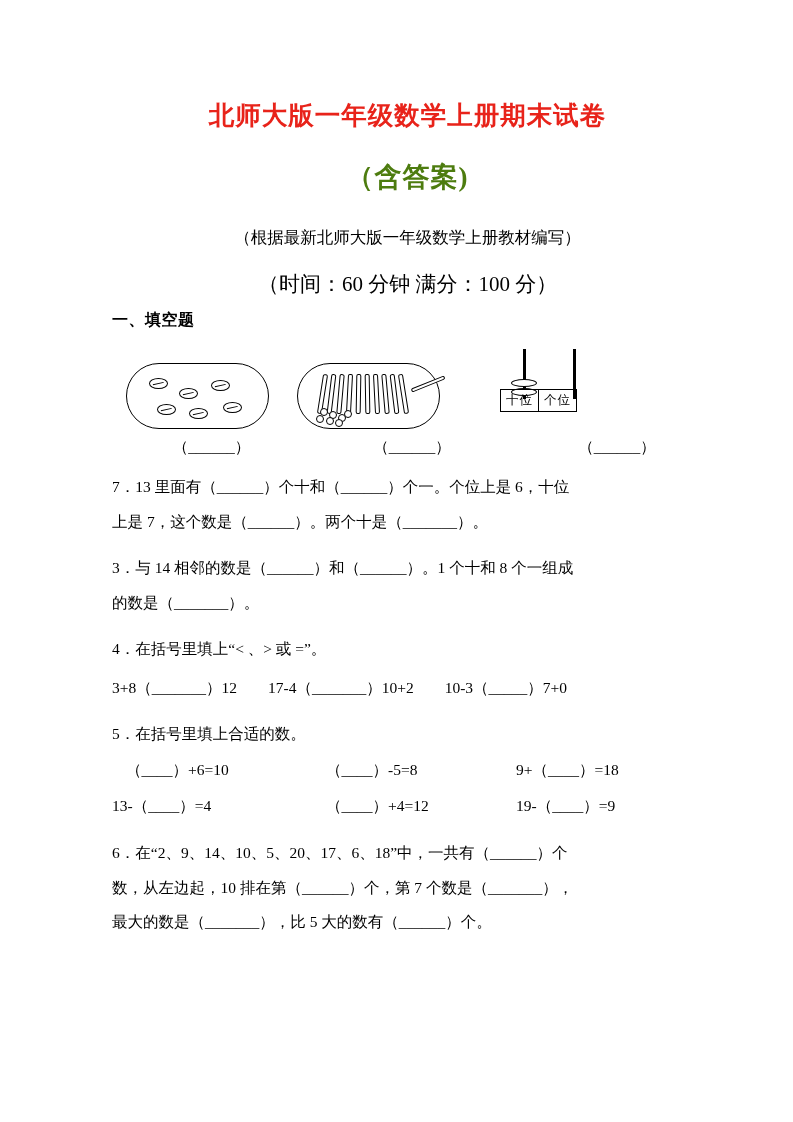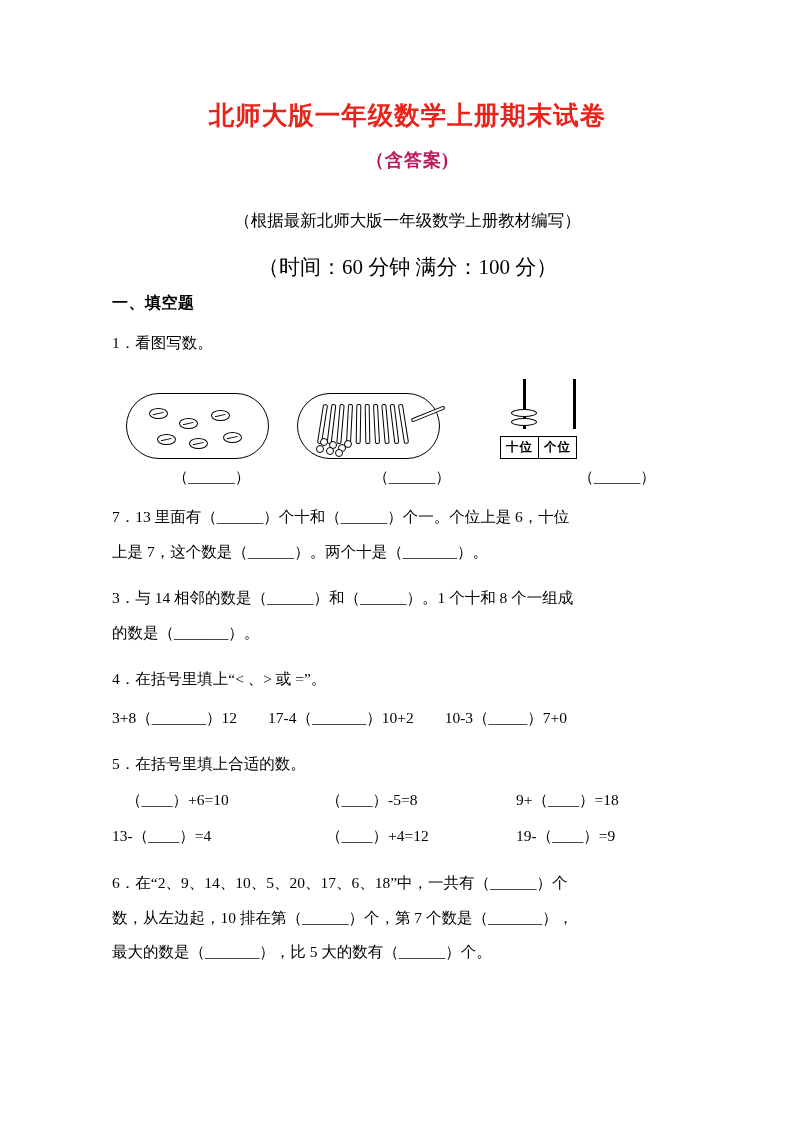--- a/index.html
+++ b/index.html
@@ -28,27 +28,27 @@
     font-size: 25.5px;
     font-weight: bold;
     text-align: center;
     letter-spacing: 1px;
     line-height: 42px;
     font-family: "Liberation Serif", "DejaVu Serif", serif;
     margin: 0;
     padding-right: 30px;
   }
   .title2 {
-    color: #be185d;
-    font-size: 18px;
+    color: #4d7c0f;
+    font-size: 27px;
     font-weight: bold;
     text-align: center;
     letter-spacing: 1px;
     line-height: 46px;
-    margin: 0;
+    margin: 17px;
     padding-right: 30px;
   }
   .subtitle {
     font-size: 16.5px;
     text-align: center;
     line-height: 32px;
     margin-top: 22px;
     padding-right: 30px;
   }
   .subtitle2 {
@@ -150,24 +150,23 @@
     position: absolute;
     width: 26px;
     height: 8px;
     border: 1.4px solid #000;
     border-radius: 50%;
     box-sizing: border-box;
     background: #fff;
   }
   .base-table {
     position: absolute;
-    bottom: 0;
+    bottom: 17px;
     left: 0;
     border-collapse: collapse;
-    font-weight: bold;
   }
   .base-table td {
     border: 1.3px solid #000;
     font-size: 12.5px;
     text-align: center;
     padding: 2px 5px;
     font-family: "Liberation Serif", "DejaVu Serif", serif;
     letter-spacing: 1px;
   }
   .fig-labels {
@@ -201,21 +200,20 @@
 <div class="page">
 
   <h1 class="title">北师大版一年级数学上册期末试卷</h1>
   <h1 class="title2">（含答案)</h1>
 
   <div class="subtitle">（根据最新北师大版一年级数学上册教材编写）</div>
   <div class="subtitle2">（时间：60 分钟   满分：100 分）</div>
 
   <div class="section-head">一、填空题</div>
 
-  <div class="q">1．看图写数。</div>
 
   <div class="fig-row">
 
     <div class="fig-box fig1">
       <span class="coin" style="left:22px; top:14px;"></span>
       <span class="coin" style="left:52px; top:24px;"></span>
       <span class="coin" style="left:84px; top:16px;"></span>
       <span class="coin" style="left:30px; top:40px;"></span>
       <span class="coin" style="left:62px; top:44px;"></span>
       <span class="coin" style="left:96px; top:38px;"></span>

